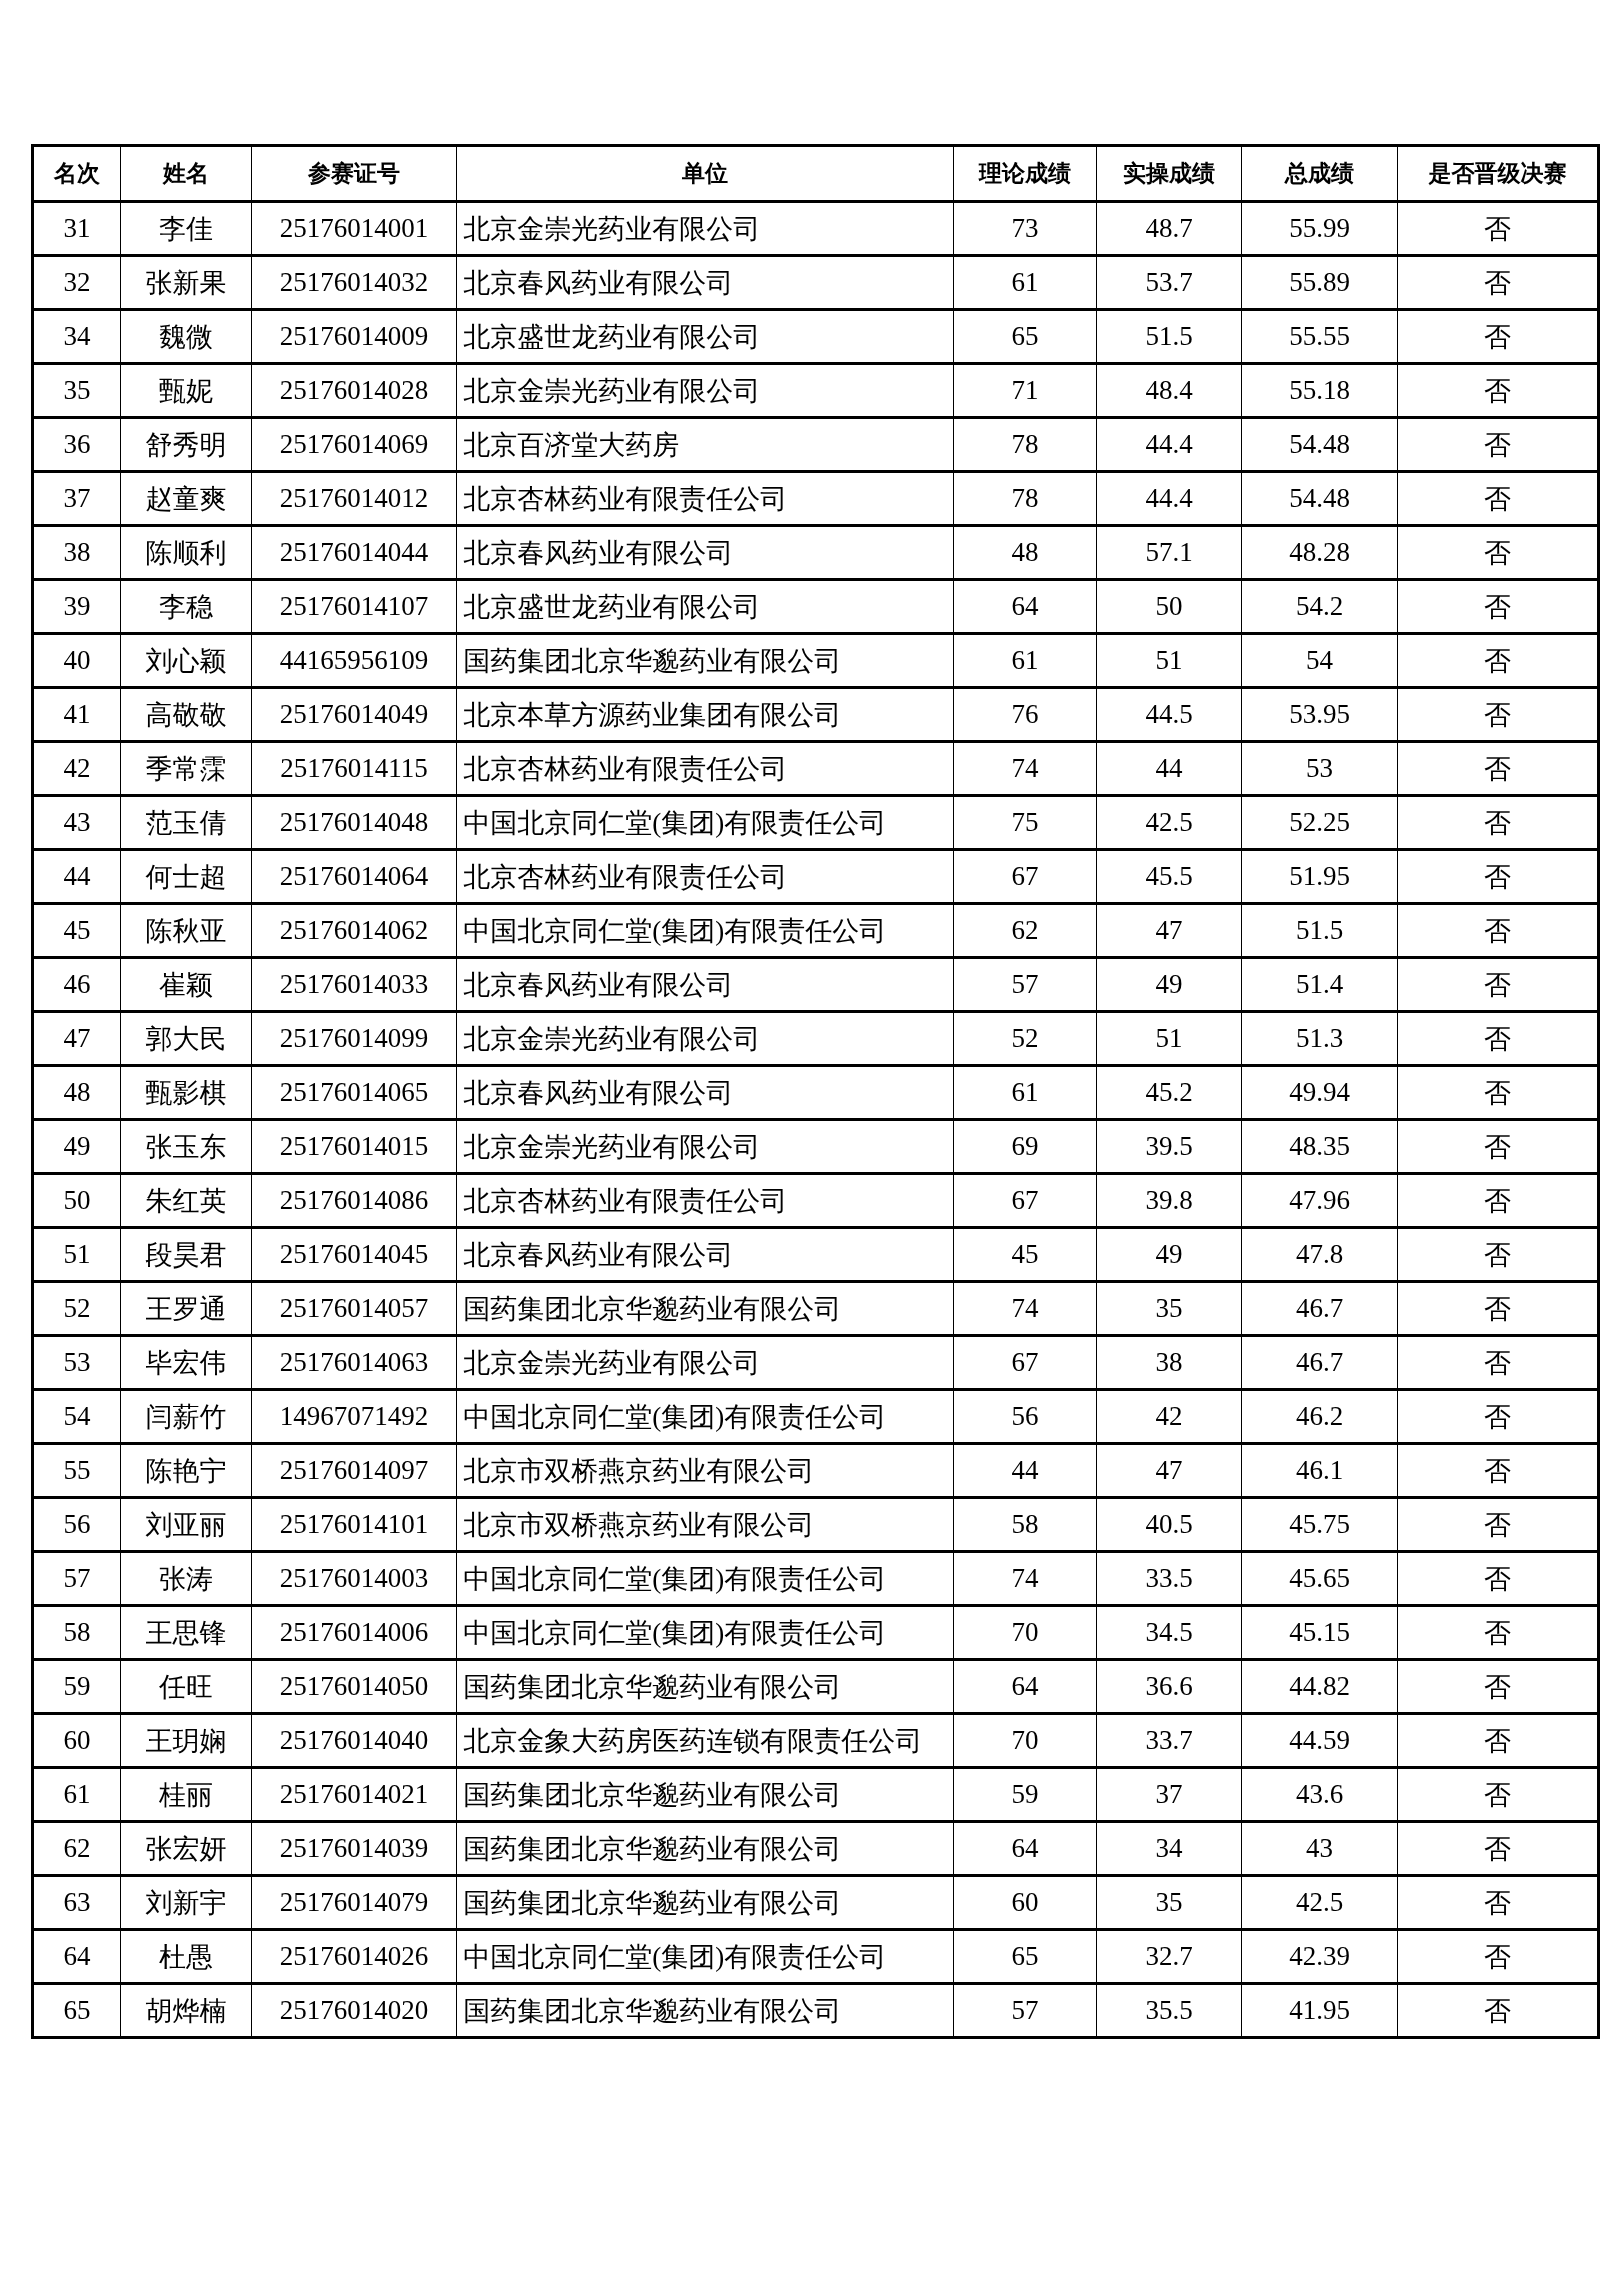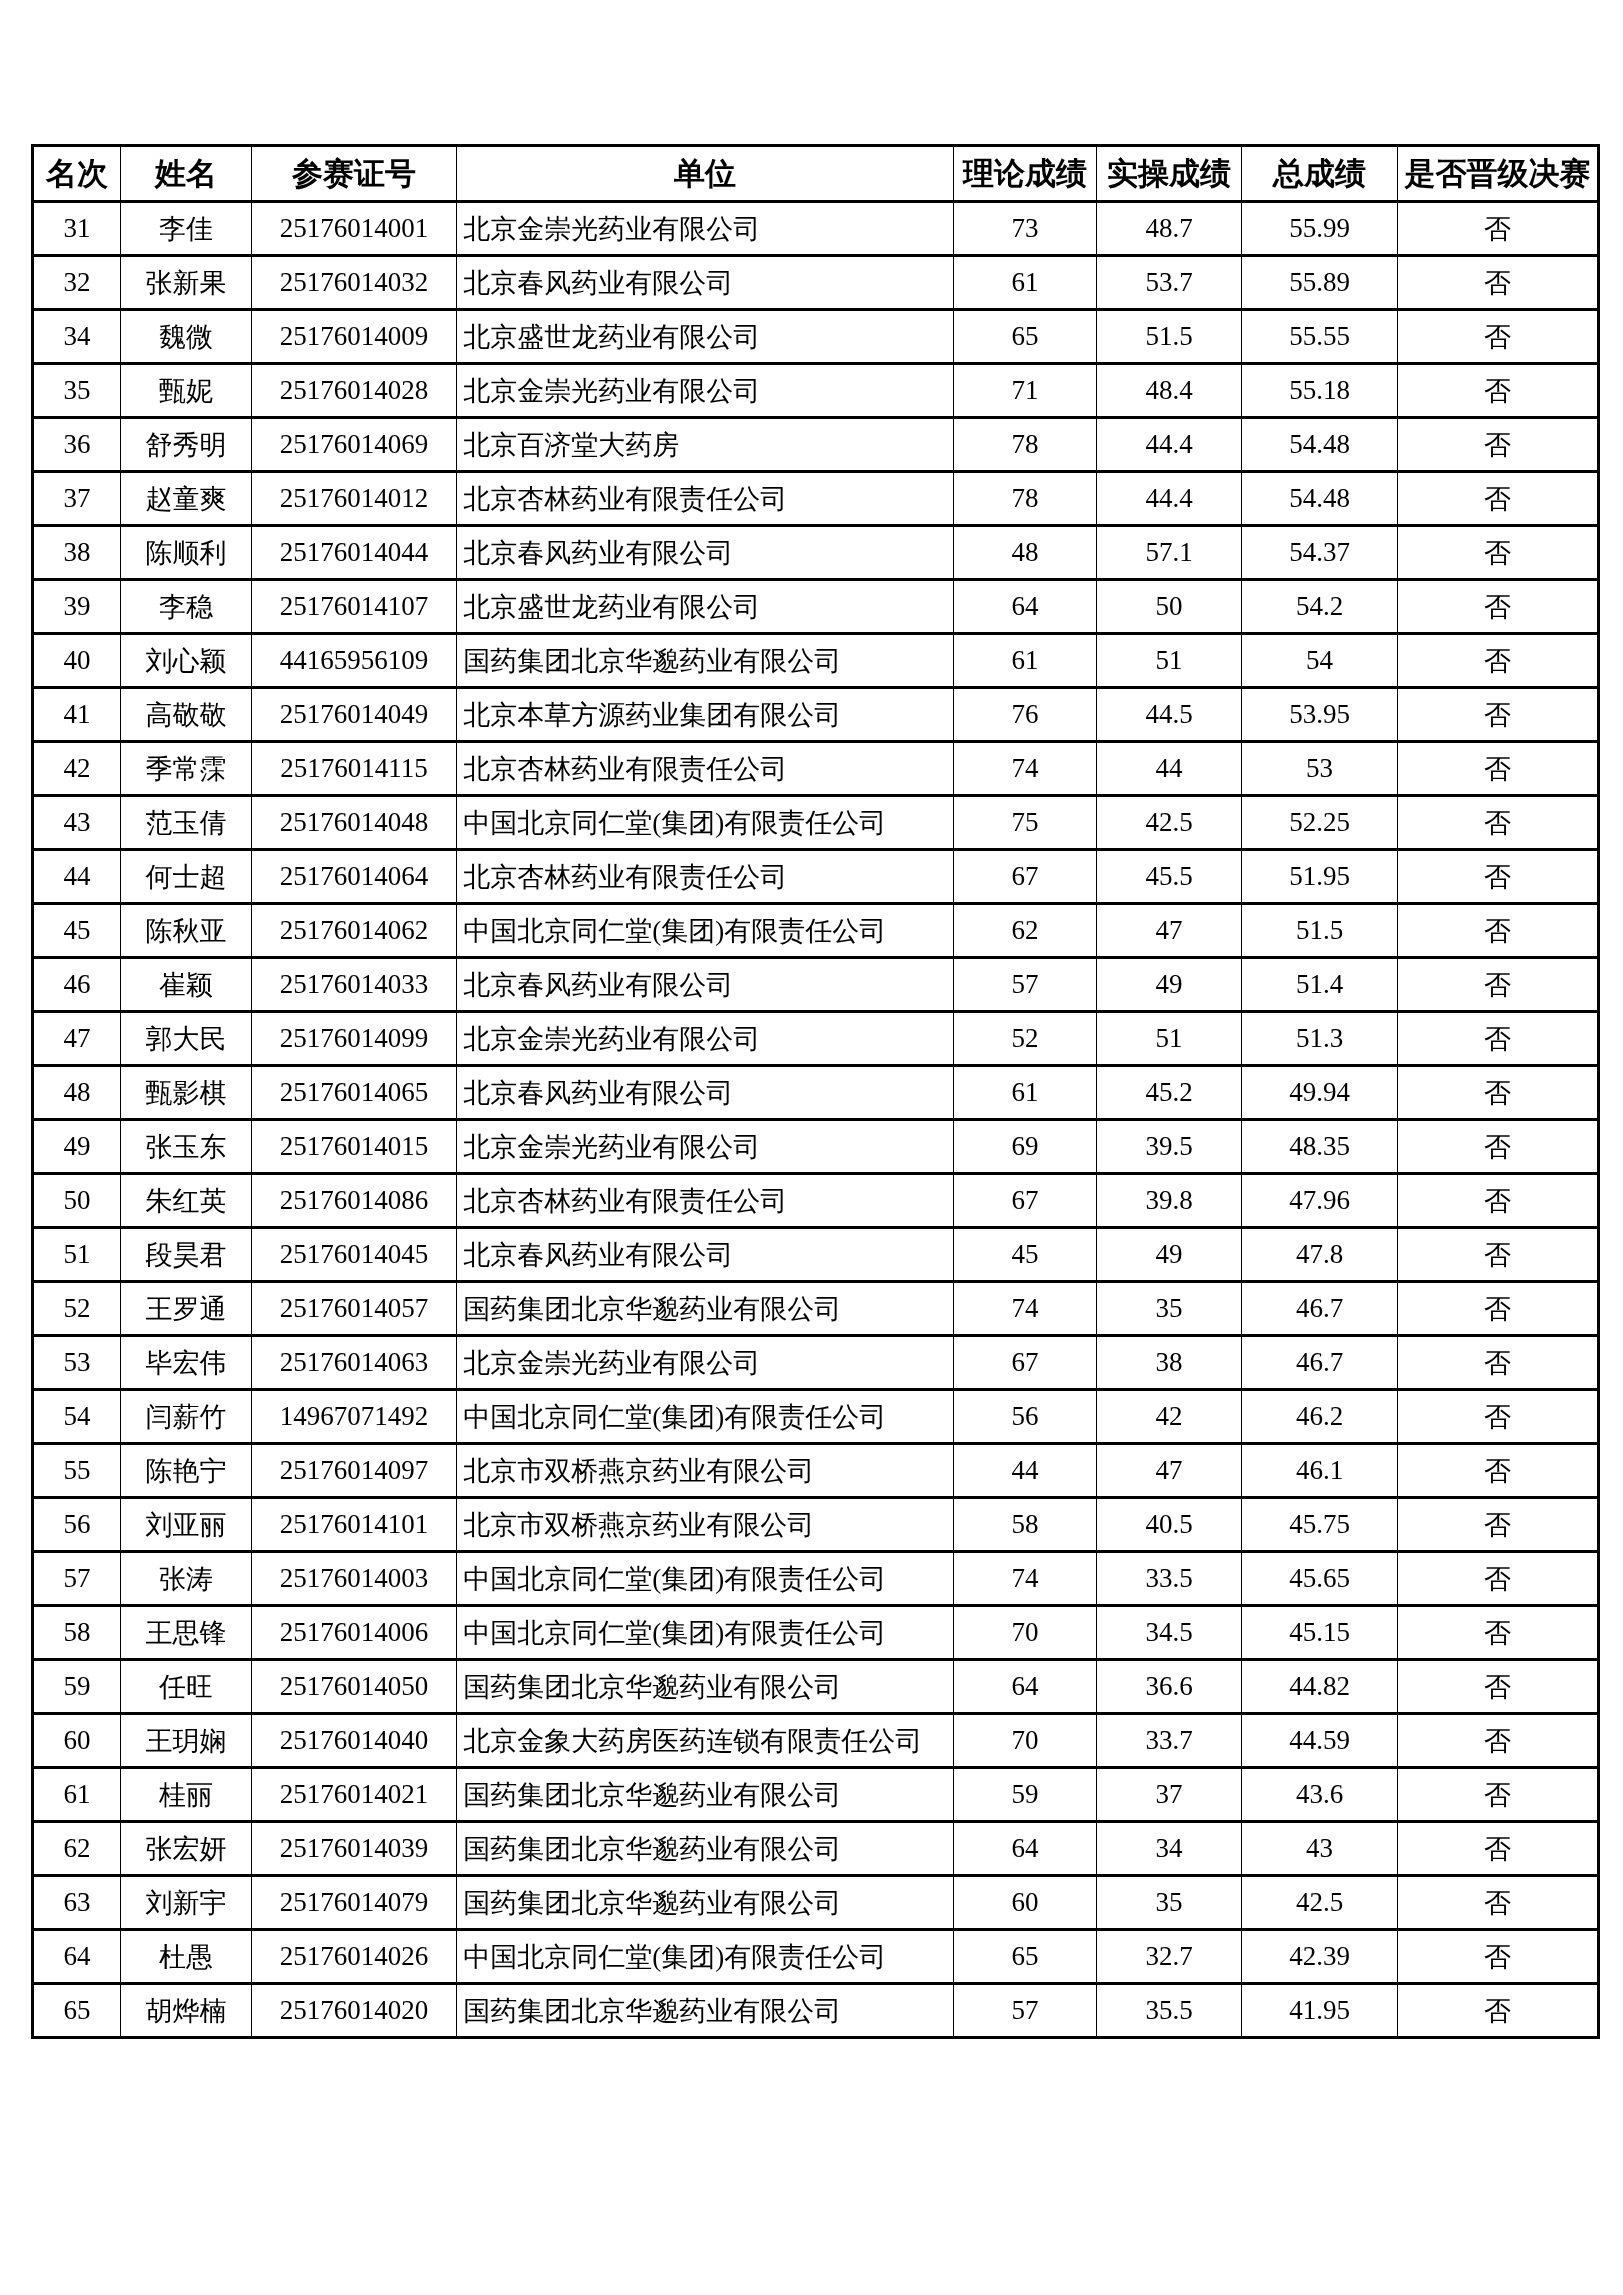--- a/index.html
+++ b/index.html
@@ -30,21 +30,21 @@
     border: 1.8px solid #000;
     border-top-width: 3.5px;
     border-bottom-width: 3.5px;
     overflow: hidden;
     white-space: nowrap;
     padding: 0;
     color: #000;
   }
   table.results th {
     height: 53px;
-    font-size: 31px;
+    font-size: 23px;
     font-weight: 700;
     text-align: center;
     font-family: "Liberation Serif", "DejaVu Serif", serif;
   }
   table.results td {
     height: 51px;
     font-size: 27px;
     font-weight: 400;
     text-align: center;
     font-family: "Liberation Serif", "DejaVu Serif", serif;
@@ -142,21 +142,21 @@
           <td>54.48</td>
           <td>否</td>
         </tr>
         <tr>
           <td>38</td>
           <td>陈顺利</td>
           <td>25176014044</td>
           <td class="unit">北京春风药业有限公司</td>
           <td>48</td>
           <td>57.1</td>
-          <td>54.37</td>
+          <td>48.28</td>
           <td>否</td>
         </tr>
         <tr>
           <td>39</td>
           <td>李稳</td>
           <td>25176014107</td>
           <td class="unit">北京盛世龙药业有限公司</td>
           <td>64</td>
           <td>50</td>
           <td>54.2</td>

